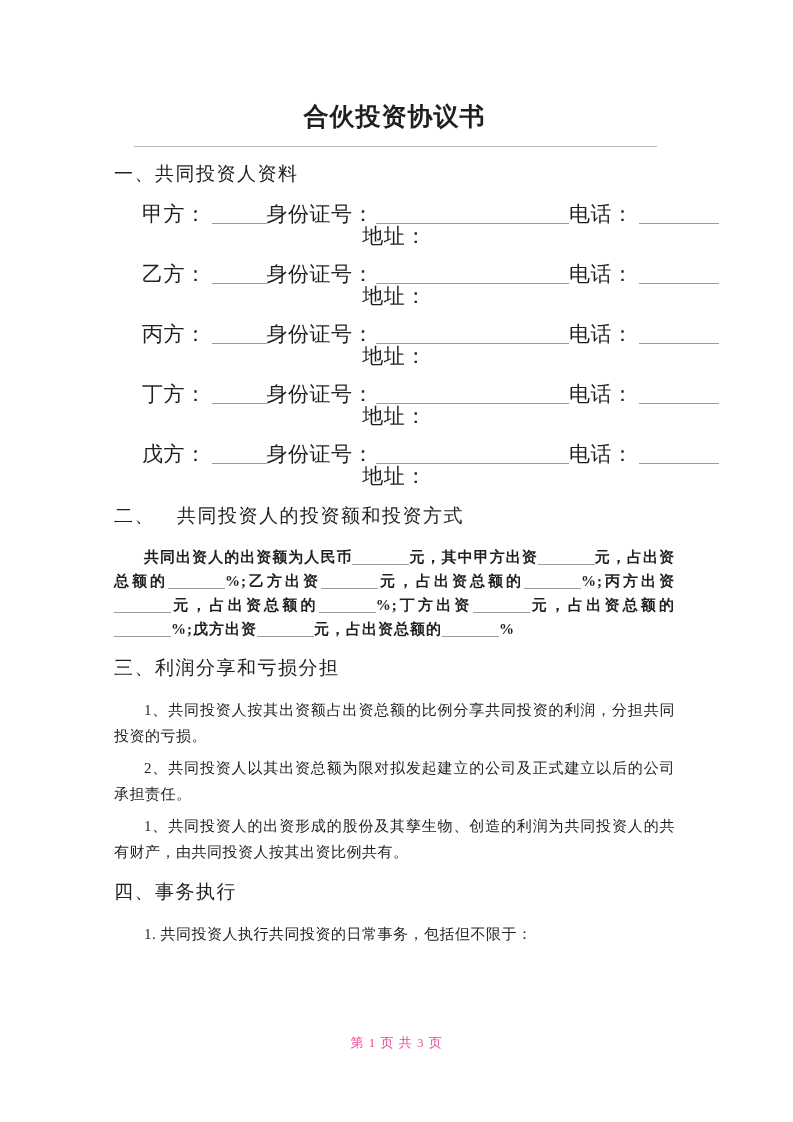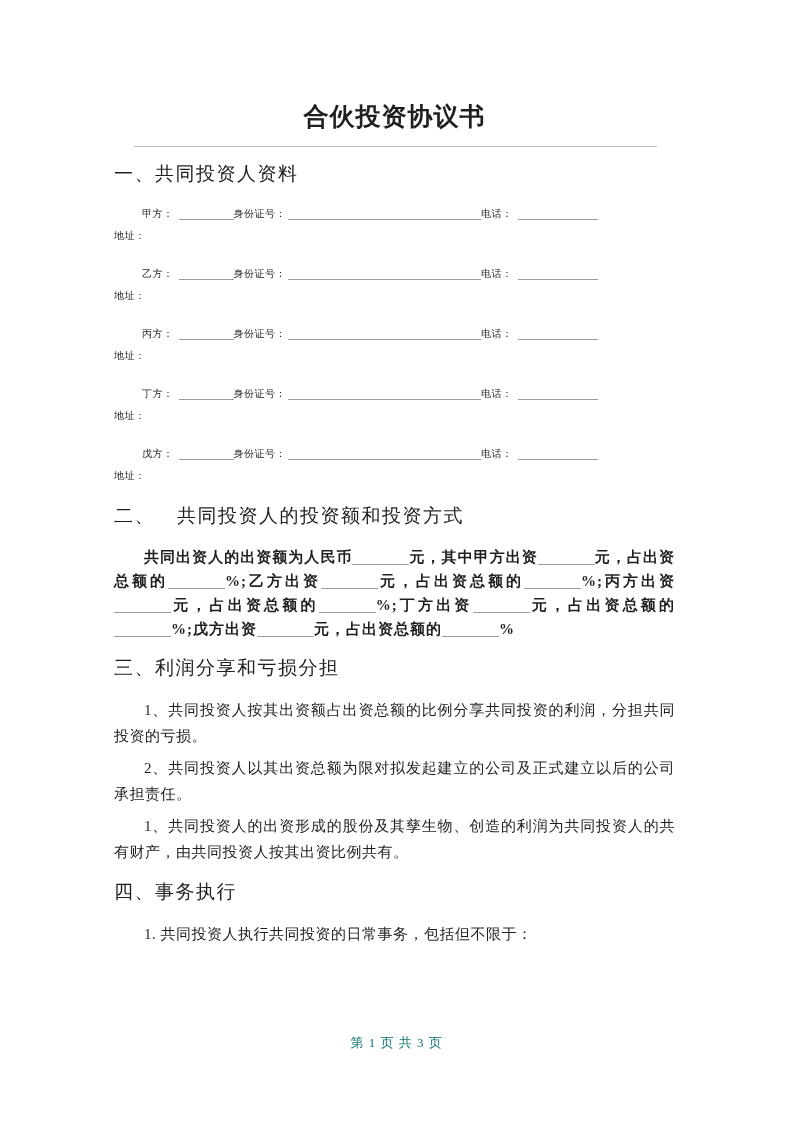--- a/index.html
+++ b/index.html
@@ -23,21 +23,21 @@
   .rule {
     height:0; border:none; border-top:1px solid #bcbcbc;
     margin:12px 18px 14px 20px;
   }
   h2.sec-heading {
     font-size:19px; font-weight:normal; letter-spacing:1.5px;
     line-height:26px; margin-bottom:16px;
   }
   h2.sec-heading .h-gap { margin-left:22px; }
 
-  .party-block { margin-bottom:16px; font-size:10px; line-height:22px; letter-spacing:0.5px; }
+  .party-block { margin-bottom:16px; font-size:21px; line-height:22px; letter-spacing:0.5px;text-align:center; }
   .party-row { padding-left:28px; white-space:nowrap; }
   .addr-row { }
 
   .blank {
     display:inline-block;
     height:15px;
     border-bottom:1px solid #9b9b9b;
     vertical-align:-3px;
   }
   .blank-a { width:55px; margin-left:5px; }
@@ -49,21 +49,21 @@
     text-indent:30px; text-align:justify;
     margin-bottom:10px;
   }
   p.para-intro { margin-top:12px; margin-bottom:12px; }
   p.para-bold  { font-weight:bold; line-height:24px; letter-spacing:1px; margin-bottom:14px; }
   p.para-item  { margin-bottom:6px;font-family:Liberation Serif, serif; }
   .mt-sec { margin-top:14px; }
 
   .page-footer {
     position:absolute; left:0; right:0; top:1034px;
-    text-align:center; font-size:13px; color:#0f766e; letter-spacing:1px;
+    text-align:center; font-size:13px; color:#ec4899; letter-spacing:1px;
   }
 </style>
 </head>
 <body>
 
 <div class="page">
   <div class="doc">
 
     <h1 class="doc-title">合伙投资协议书</h1>
     <hr class="rule">

